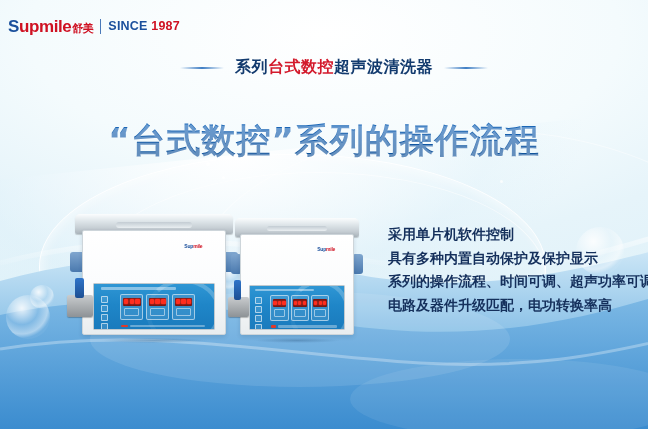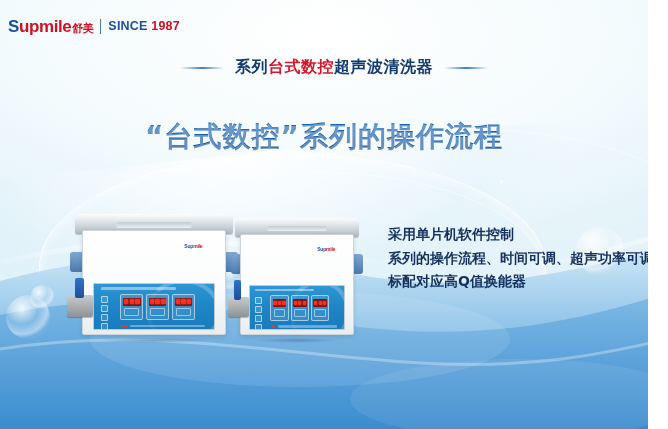--- a/index.html
+++ b/index.html
@@ -57,21 +57,21 @@
   .subtitle-text{
     font-size:16px;font-weight:bold;letter-spacing:.5px;white-space:nowrap;
     font-family:"DejaVu Sans","Liberation Sans",sans-serif;
   }
   .subtitle-text .dk{color:#123a6e;}
   .subtitle-text .rd{color:#d3192b;}
 
   
   .main-title{
     position:absolute;top:118px;left:0;right:0;text-align:center;z-index:6;
-    font-size:28px;font-weight:bold;letter-spacing:1px;white-space:nowrap;
+    font-size:34px;font-weight:bold;letter-spacing:1px;white-space:nowrap;
     font-family:"DejaVu Sans","Liberation Sans",sans-serif;
     background:linear-gradient(180deg,#1f6ec0 0%,#145ba8 45%,#0e4d92 100%);
     -webkit-background-clip:text;background-clip:text;color:transparent;
     text-shadow:0 1px 0 rgba(255,255,255,.35);
   }
 
   
   .features{
     position:absolute;left:388px;top:226px;z-index:6;
     display:flex;flex-direction:column;gap:6px;
@@ -335,17 +335,18 @@
           </div>
         </div>
         <div class="footstrip"></div>
       </div>
     </div>
     <div class="valve"></div>
   </div>
 
   <div class="features">
     <div class="feature">采用单片机软件控制</div>
+    <div class="feature">具有多种内置自动保护及保护显示</div>
     <div class="feature">系列的操作流程、时间可调、超声功率可调</div>
-    <div class="feature">标配对应高Q值换能器</div>
+    <div class="feature">电路及器件升级匹配，电功转换率高</div>
   </div>
 
 </div>
 
 </body></html>

